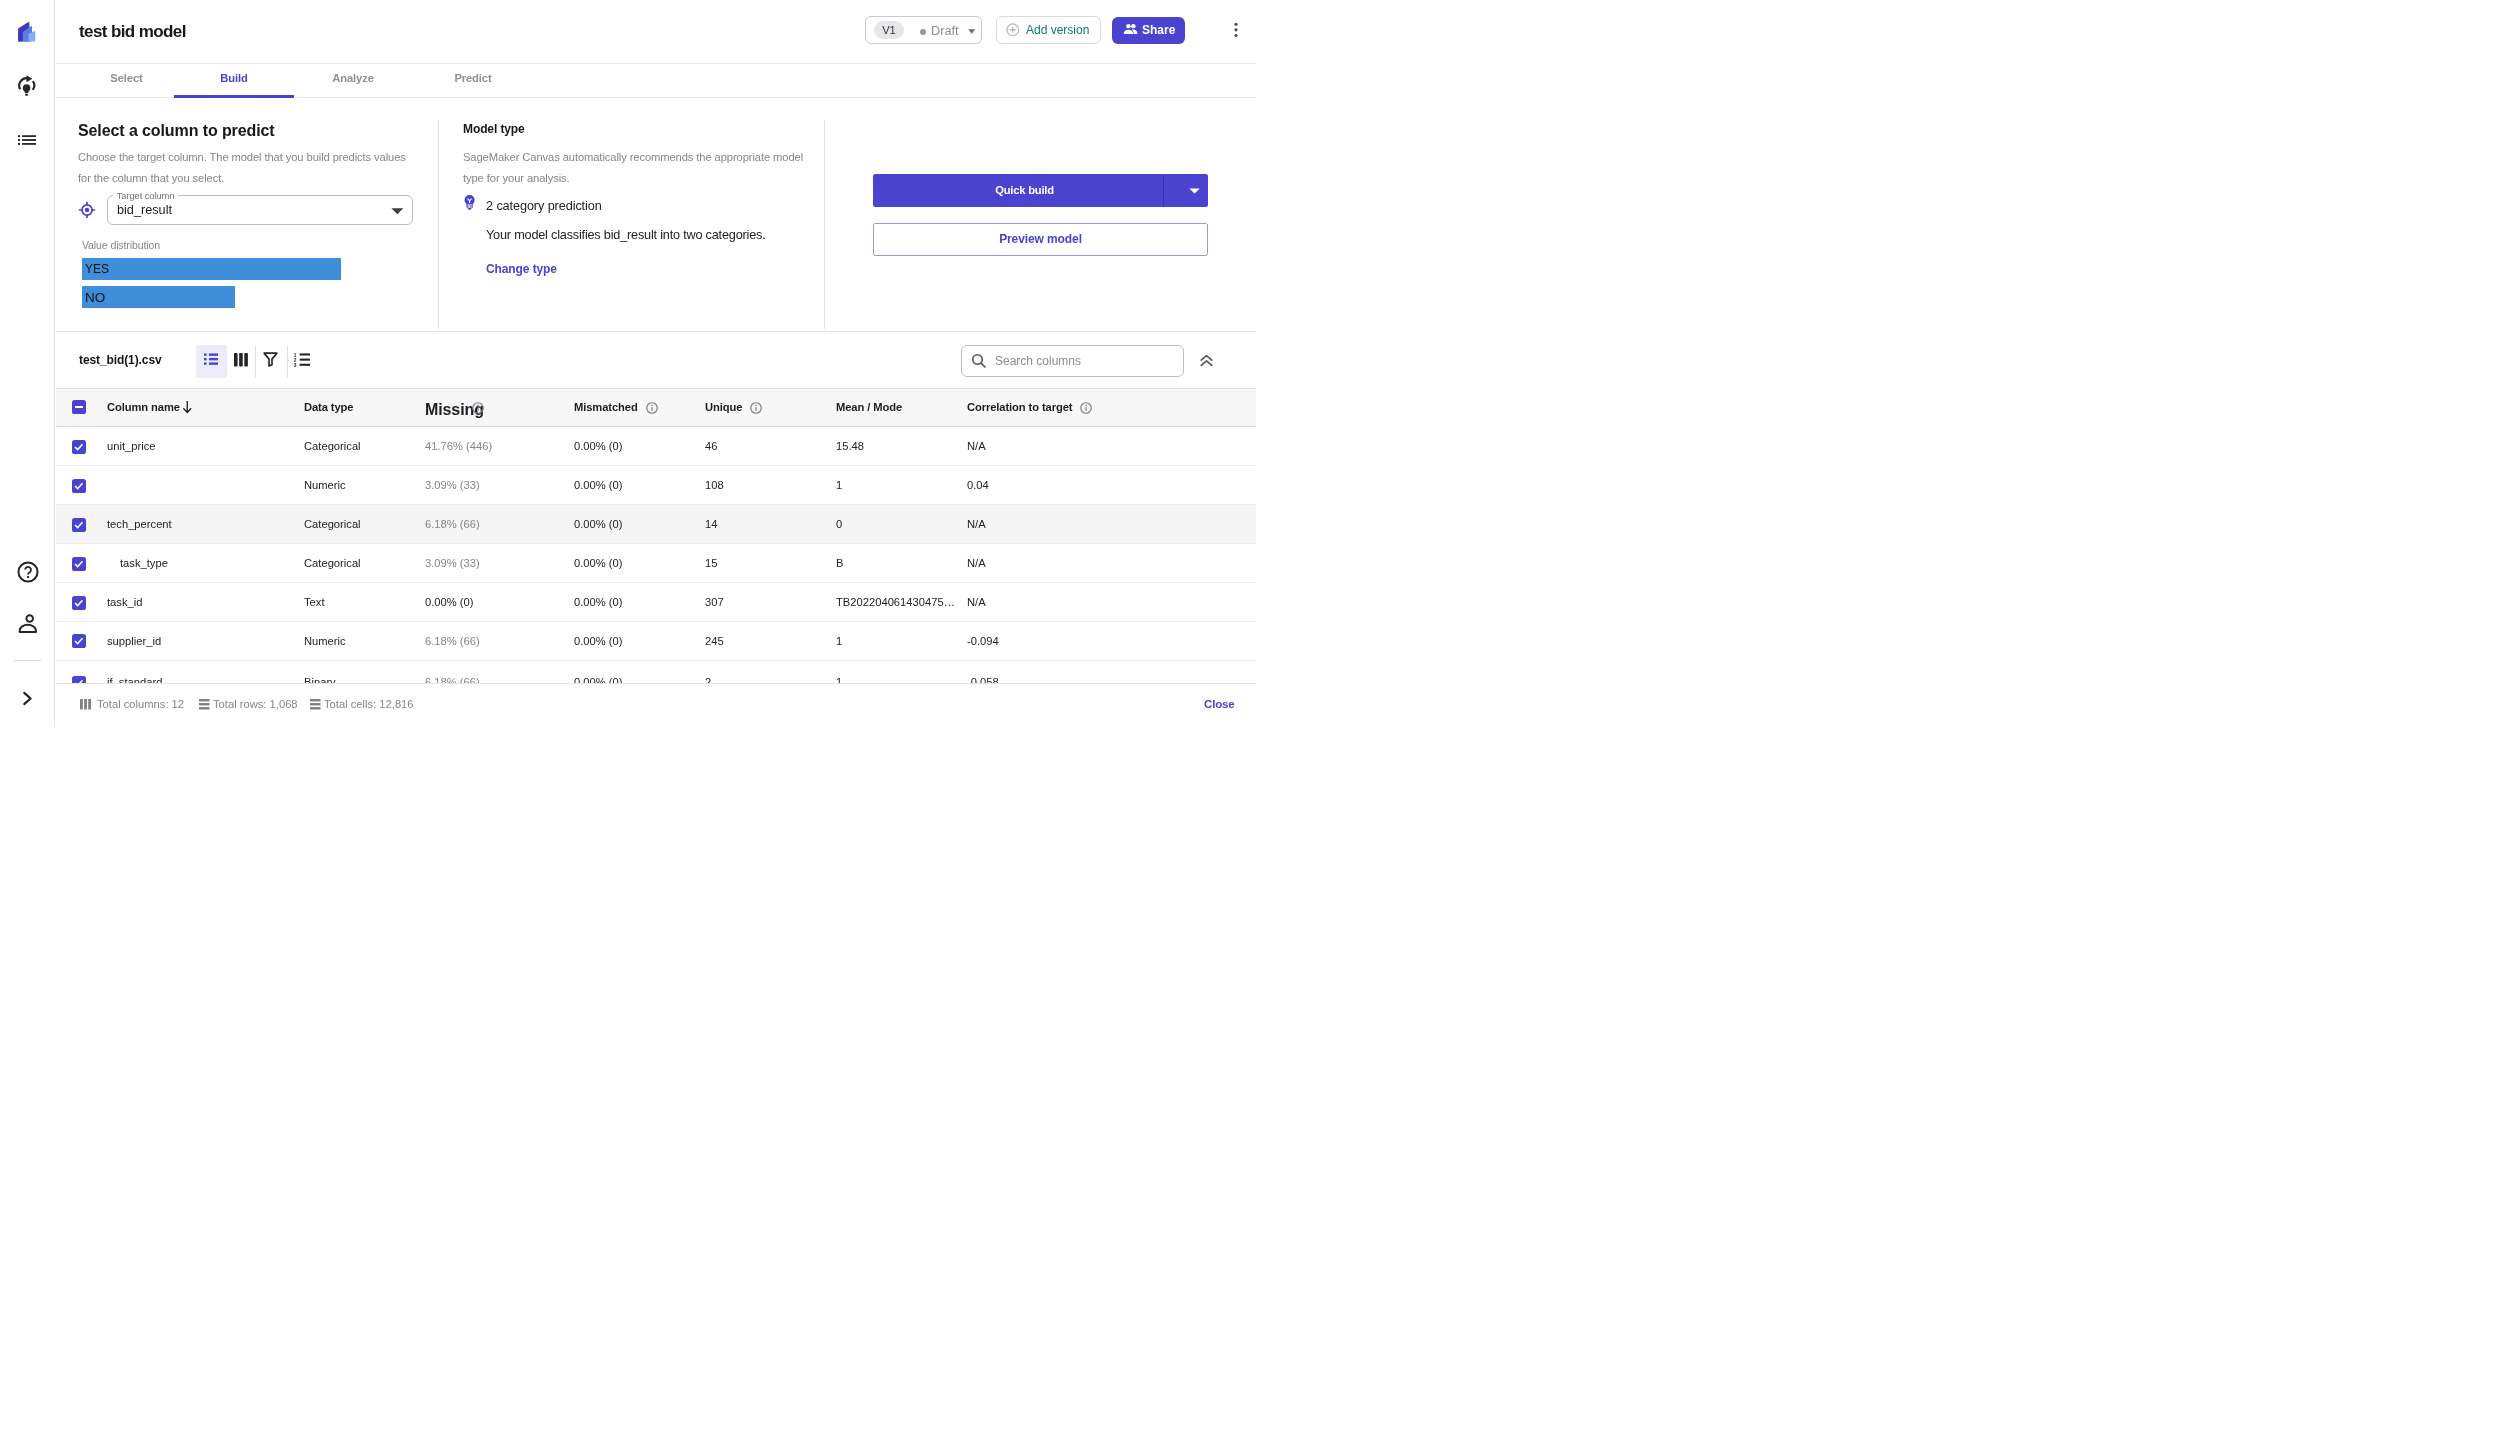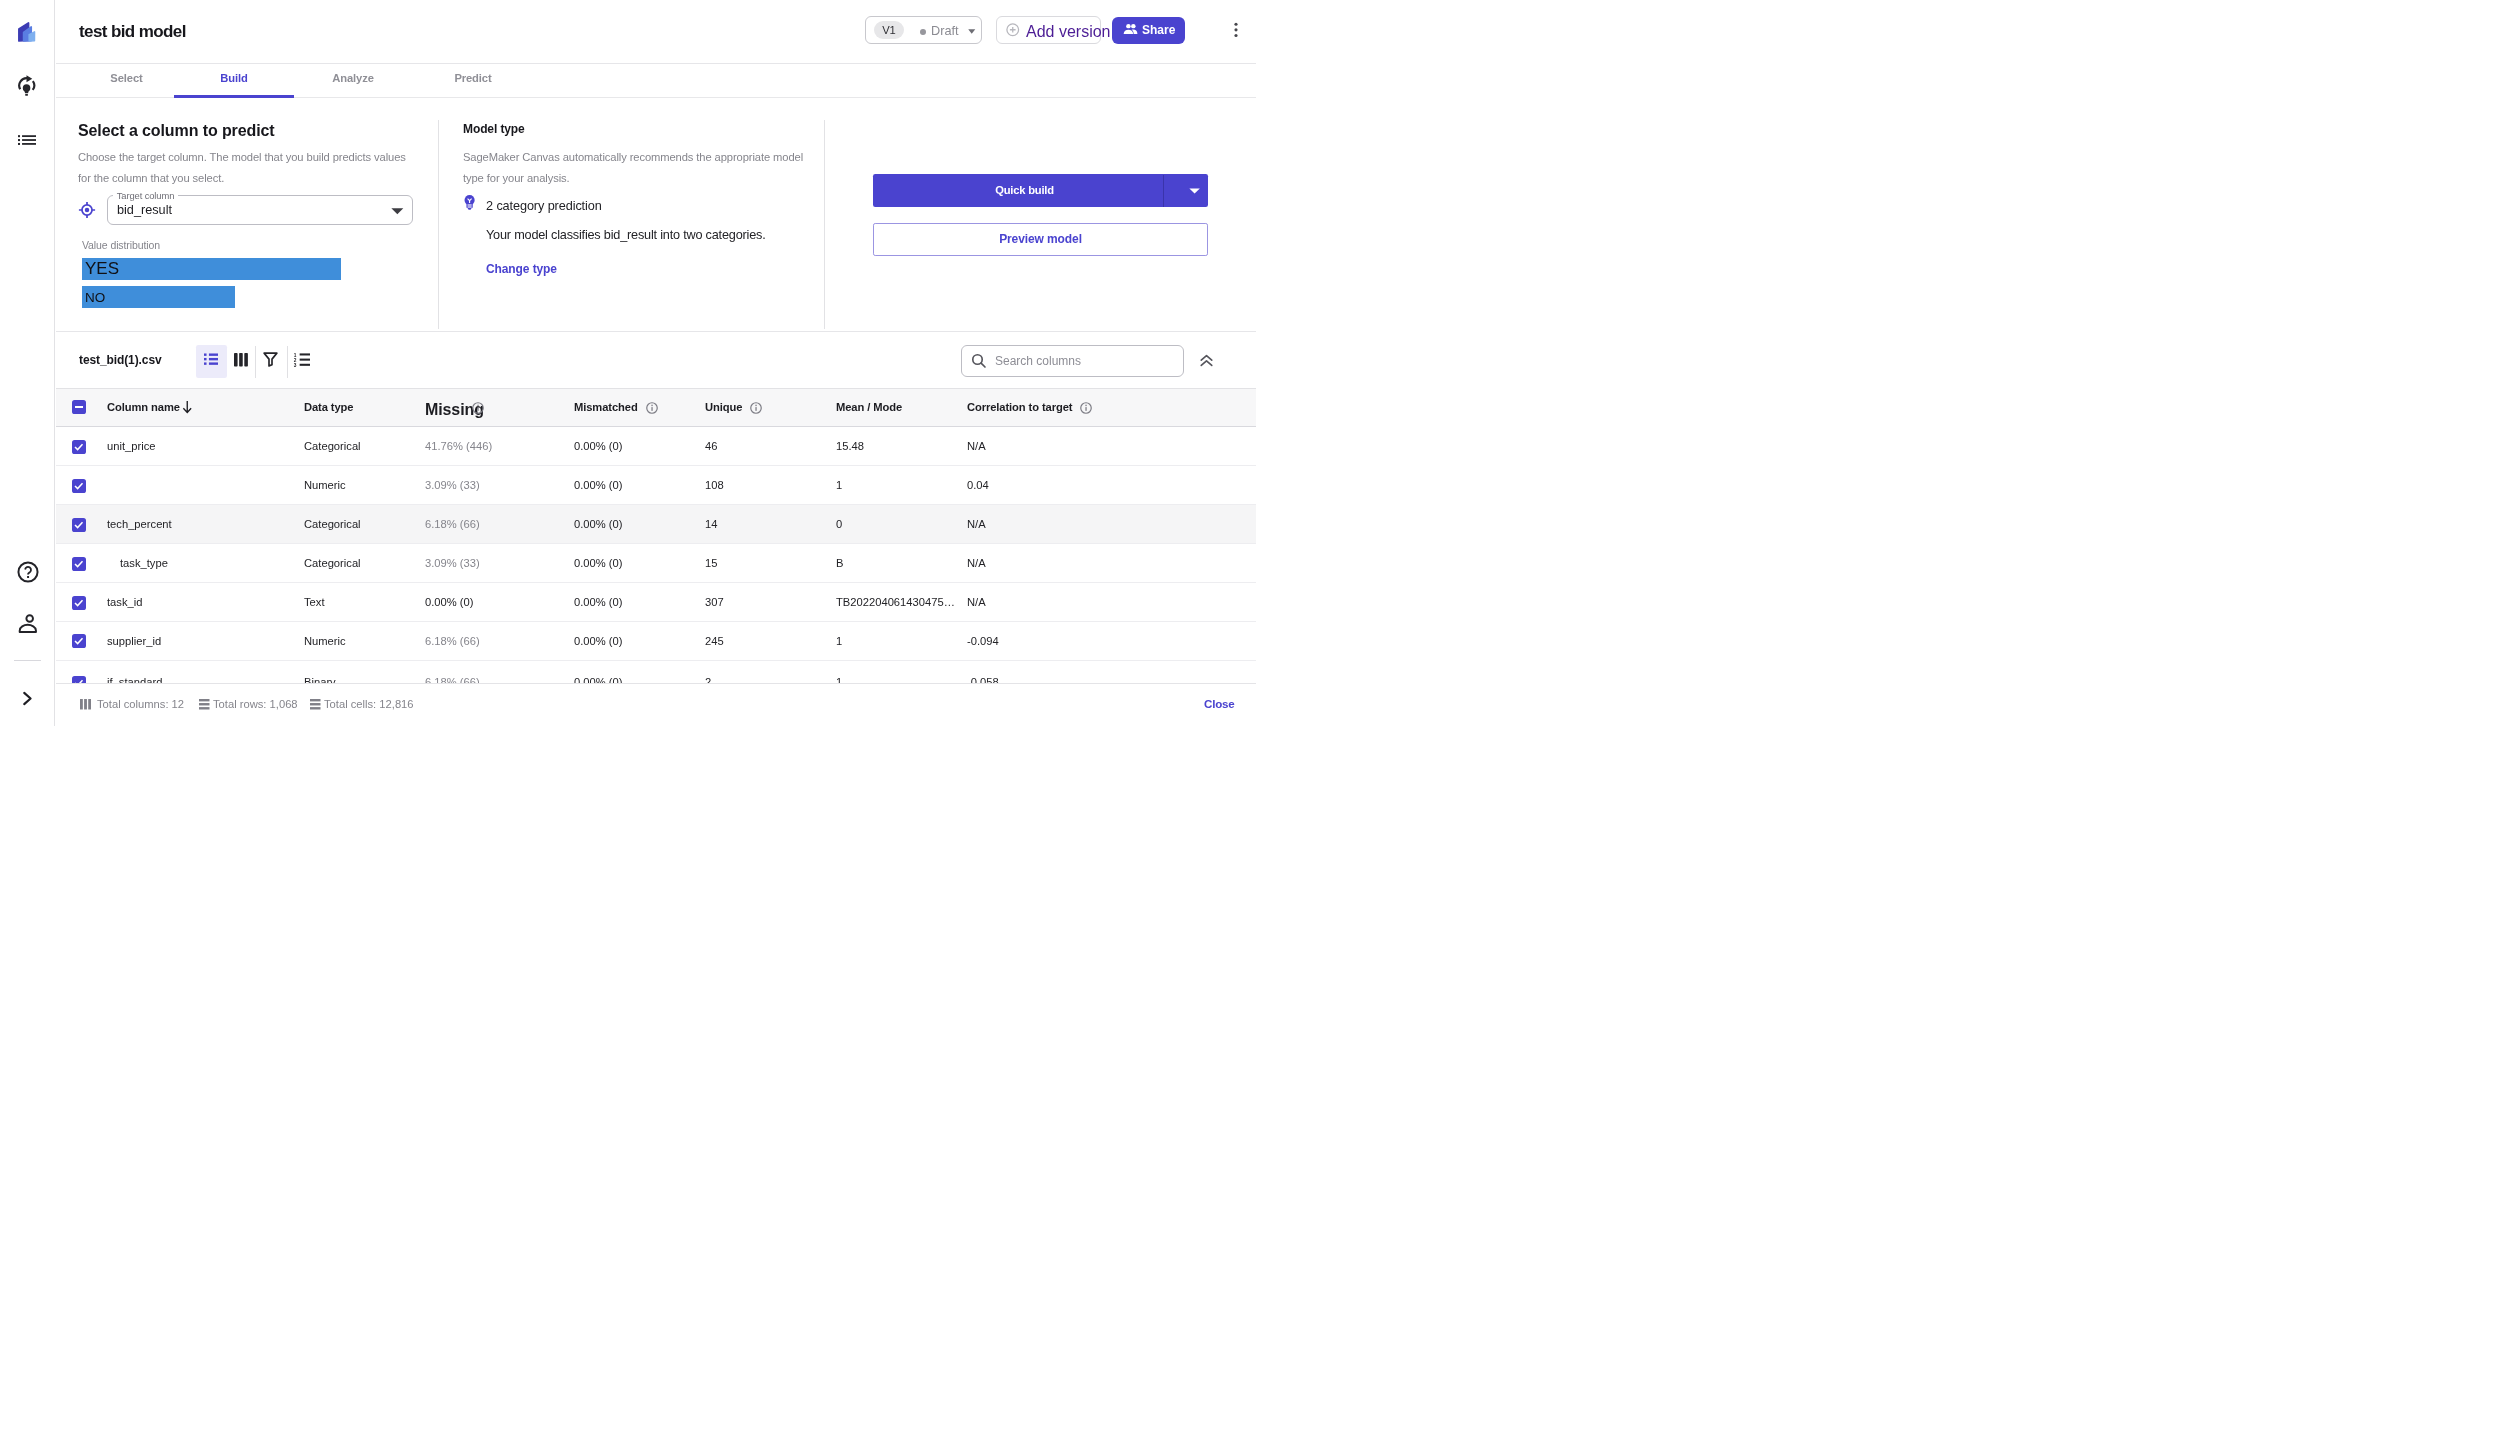--- a/index.html
+++ b/index.html
@@ -73,21 +73,21 @@
 <div class="abs" style="left:931px;top:23.6px;font-size:12.7px;color:#8b8b92;text-align:right;">Draft</div>
 <svg class="abs" style="left:968px;top:29px;" width="7.5" height="4.9" viewBox="0 0 10 6.5">
     <polygon points="0.3,0.3 9.7,0.3 5,6.2" fill="#6d6d74"></polygon>
   </svg>
 
 <div class="abs" style="left:996px;top:15.7px;width:105px;height:28.4px;border:0.7px solid #dadade;border-radius:6px;"></div>
 <svg class="abs" style="left:1006px;top:23px;" width="13.5" height="13.5" viewBox="0 0 18 18">
   <circle cx="9" cy="9" r="7.8" fill="none" stroke="#b7b7bd" stroke-width="1.7"></circle>
   <path d="M 9 5.2 V 12.8 M 5.2 9 H 12.8" stroke="#b7b7bd" stroke-width="1.7"></path>
 </svg>
-<div class="abs" style="left:1026px;top:23px;font-size:16px;color:#4c1d95;">Add version</div>
+<div class="abs" style="left:1026px;top:23px;font-size:12px;color:#0f766e;">Add version</div>
 
 <div class="abs" style="left:1112px;top:16.5px;width:73px;height:27px;background:var(--indigo);border-radius:6px;"></div>
 <svg class="abs" style="left:1123px;top:23px;" width="15" height="12.7" viewBox="0 0 20 17">
   <g fill="#fff">
     <circle cx="7.2" cy="4.2" r="3"></circle>
     <circle cx="13.8" cy="4.2" r="3"></circle>
     <path d="M 0.8 14.9 C 0.8 10.9 3.8 9 7.2 9 C 10.6 9 13.6 10.9 13.6 14.9 Z"></path>
     <path d="M 14.2 14.9 C 14.3 11.7 13.2 10 11.6 8.9 C 12.3 8.7 13 8.6 13.8 8.6 C 16.6 8.6 19.2 10.5 19.2 14 L 19.2 14.9 Z"></path>
   </g>
 </svg>
@@ -123,21 +123,21 @@
 
 <div class="abs" style="left:107px;top:195px;width:306px;height:30px;border:1px solid #bdbdc4;border-radius:6px;"></div>
 <div class="abs" style="left:113px;top:190px;background:#fff;padding:0 3.7px;font-size:9.4px;color:#6e6e76;letter-spacing:-0.1px;">Target column</div>
 <div class="abs" style="left:117px;top:203px;font-size:12.7px;color:#1d1d22;">bid_result</div>
 <svg class="abs" style="left:391px;top:208px;" width="12.7" height="6.7" viewBox="0 0 17 9">
     <polygon points="0.5,0.5 16.5,0.5 8.5,8.5" fill="#3c3c42"></polygon>
   </svg>
 
 <div class="abs" style="left:82px;top:239px;font-size:10.5px;color:var(--gray);letter-spacing:-0.1px;">Value distribution</div>
 <div class="abs" style="left:82px;top:258px;width:259px;height:22px;background:var(--bar);"></div>
-<div class="abs" style="left:85px;top:258px;height:34px;line-height:22.4px;font-size:17px;color:#101014;">YES</div>
+<div class="abs" style="left:85px;top:258px;height:34px;line-height:22.4px;font-size:12px;color:#101014;">YES</div>
 <div class="abs" style="left:82px;top:286px;width:153px;height:22px;background:var(--bar);"></div>
 <div class="abs" style="left:85px;top:286px;height:22px;line-height:23px;font-size:13.5px;color:#101014;">NO</div>
 
 <div class="abs" style="left:438px;top:120px;width:0.7px;height:209px;background:#e2e2e5;"></div>
 
 <div class="abs" style="left:463px;top:122px;font-size:12px;font-weight:700;color:#17171c;letter-spacing:-0.1px;">Model type</div>
 <div class="abs" style="left:463px;top:147px;font-size:11.2px;line-height:21.3px;color:var(--gray);letter-spacing:-0.1px;">SageMaker Canvas automatically recommends the appropriate model<br>type for your analysis.</div>
 
 <svg class="abs" style="left:464px;top:195px;" width="11.2" height="15" viewBox="0 0 15 20">
   <circle cx="7.5" cy="6.8" r="6.8" fill="#4a43cf"></circle>

